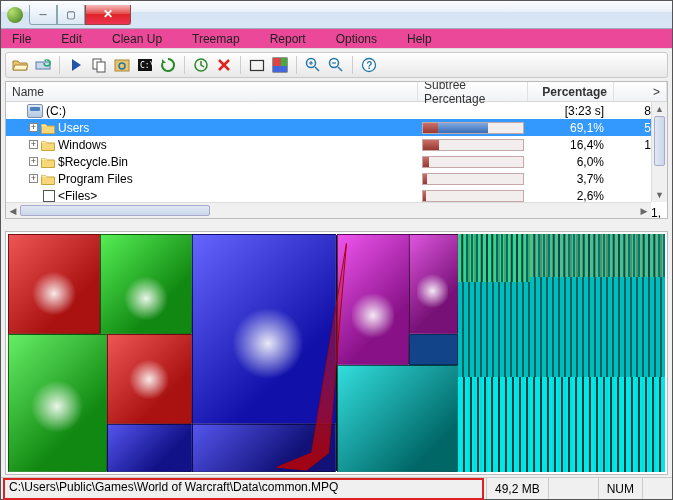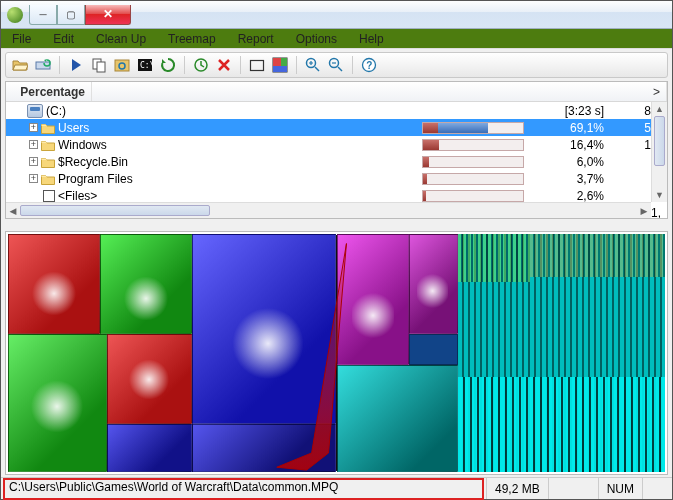--- a/index.html
+++ b/index.html
@@ -7,21 +7,21 @@
   .window { width:673px; height:500px; background:#f0f0f0; border:1px solid #555; position:relative; display:flex; flex-direction:column; }
   
   .titlebar { height:28px; background:linear-gradient(to bottom,#fdfefe 0%,#e9f0f8 40%,#d5e3f3 41%,#d9e6f5 100%); display:flex; align-items:center; padding:0 0 0 6px; border-bottom:1px solid #a0b0c0; }
   .title-icon { width:16px; height:16px; background:radial-gradient(circle at 30% 30%, #b8e070, #3a7a1a); border-radius:50%; margin-right:6px; }
   .title-text { flex:1; color:#223; font-size:13px; }
   .winbtns { display:flex; height:20px; }
   .winbtn { width:28px; height:20px; margin-left:0; border:1px solid #8aa; border-top:none; display:flex; align-items:center; justify-content:center; font-size:10px; background:linear-gradient(to bottom,#f7fbff,#dbe8f5); color:#333; }
   .winbtn.min { border-radius:0 0 0 3px; }
   .winbtn.close { background:linear-gradient(to bottom,#f7baba,#e35050 45%,#d22 46%,#e35 100%); color:#fff; width:46px; border-radius:0 0 3px 0; border-color:#944; font-weight:bold; font-size:12px;}
   
-  .menubar { height:20px; background:#4d7c0f; display:flex; align-items:center; padding:0 4px; gap:8px; border-bottom:1px solid #ddd;}
+  .menubar { height:20px; background:#ec4899; display:flex; align-items:center; padding:0 4px; gap:16px; border-bottom:1px solid #ddd;}
   .menuitem { padding:2px 7px; color:#222; }
   
   .toolbar-wrap { padding:3px 4px; }
   .toolbar { height:26px; background:linear-gradient(to bottom,#fff,#e8e8e8); border:1px solid #c9c9c9; border-radius:3px; display:flex; align-items:center; padding:0 4px; gap:3px;}
   .tb { width:20px; height:20px; display:flex; align-items:center; justify-content:center; color:#333; }
   .tb svg { width:16px; height:16px; }
   .sep { width:1px; height:18px; background:#ccc; margin:0 3px; }
   
   .treelist { background:#fff; border:1px solid #bbb; margin:0 4px; height:138px; display:flex; flex-direction:column; position:relative; overflow:hidden;}
   .tl-head { height:20px; background:linear-gradient(to bottom,#fff,#f0f2f5); border-bottom:1px solid #d8d8d8; display:flex; font-size:12px; color:#333;}
@@ -183,20 +183,22 @@
           <svg viewBox="0 0 16 16">
             <circle cx="8" cy="8" r="6.5" fill="#fff" stroke="#27a" stroke-width="1.3"></circle>
             <text x="5.2" y="12" fill="#27a" font-size="10" font-weight="bold">?</text>
           </svg>
         </div>
     </div>
   </div>
 
   <div class="treelist">
     <div class="tl-head">
+      <div class="col col-name">Name</div>
+      <div class="col col-sub">Subtree Percentage</div>
       <div class="col col-pct">Percentage</div>
       <div class="col col-more">&gt;</div>
     </div>
     <div class="tl-body" id="tlbody">
         <div class="row">
           <div class="c-name">
             <span class="indent" style="width: 0px;"></span>
             <span style="width: 11px; display: inline-block;"></span>
             <span class="drive-icon"></span>
             <span>(C:)</span>

